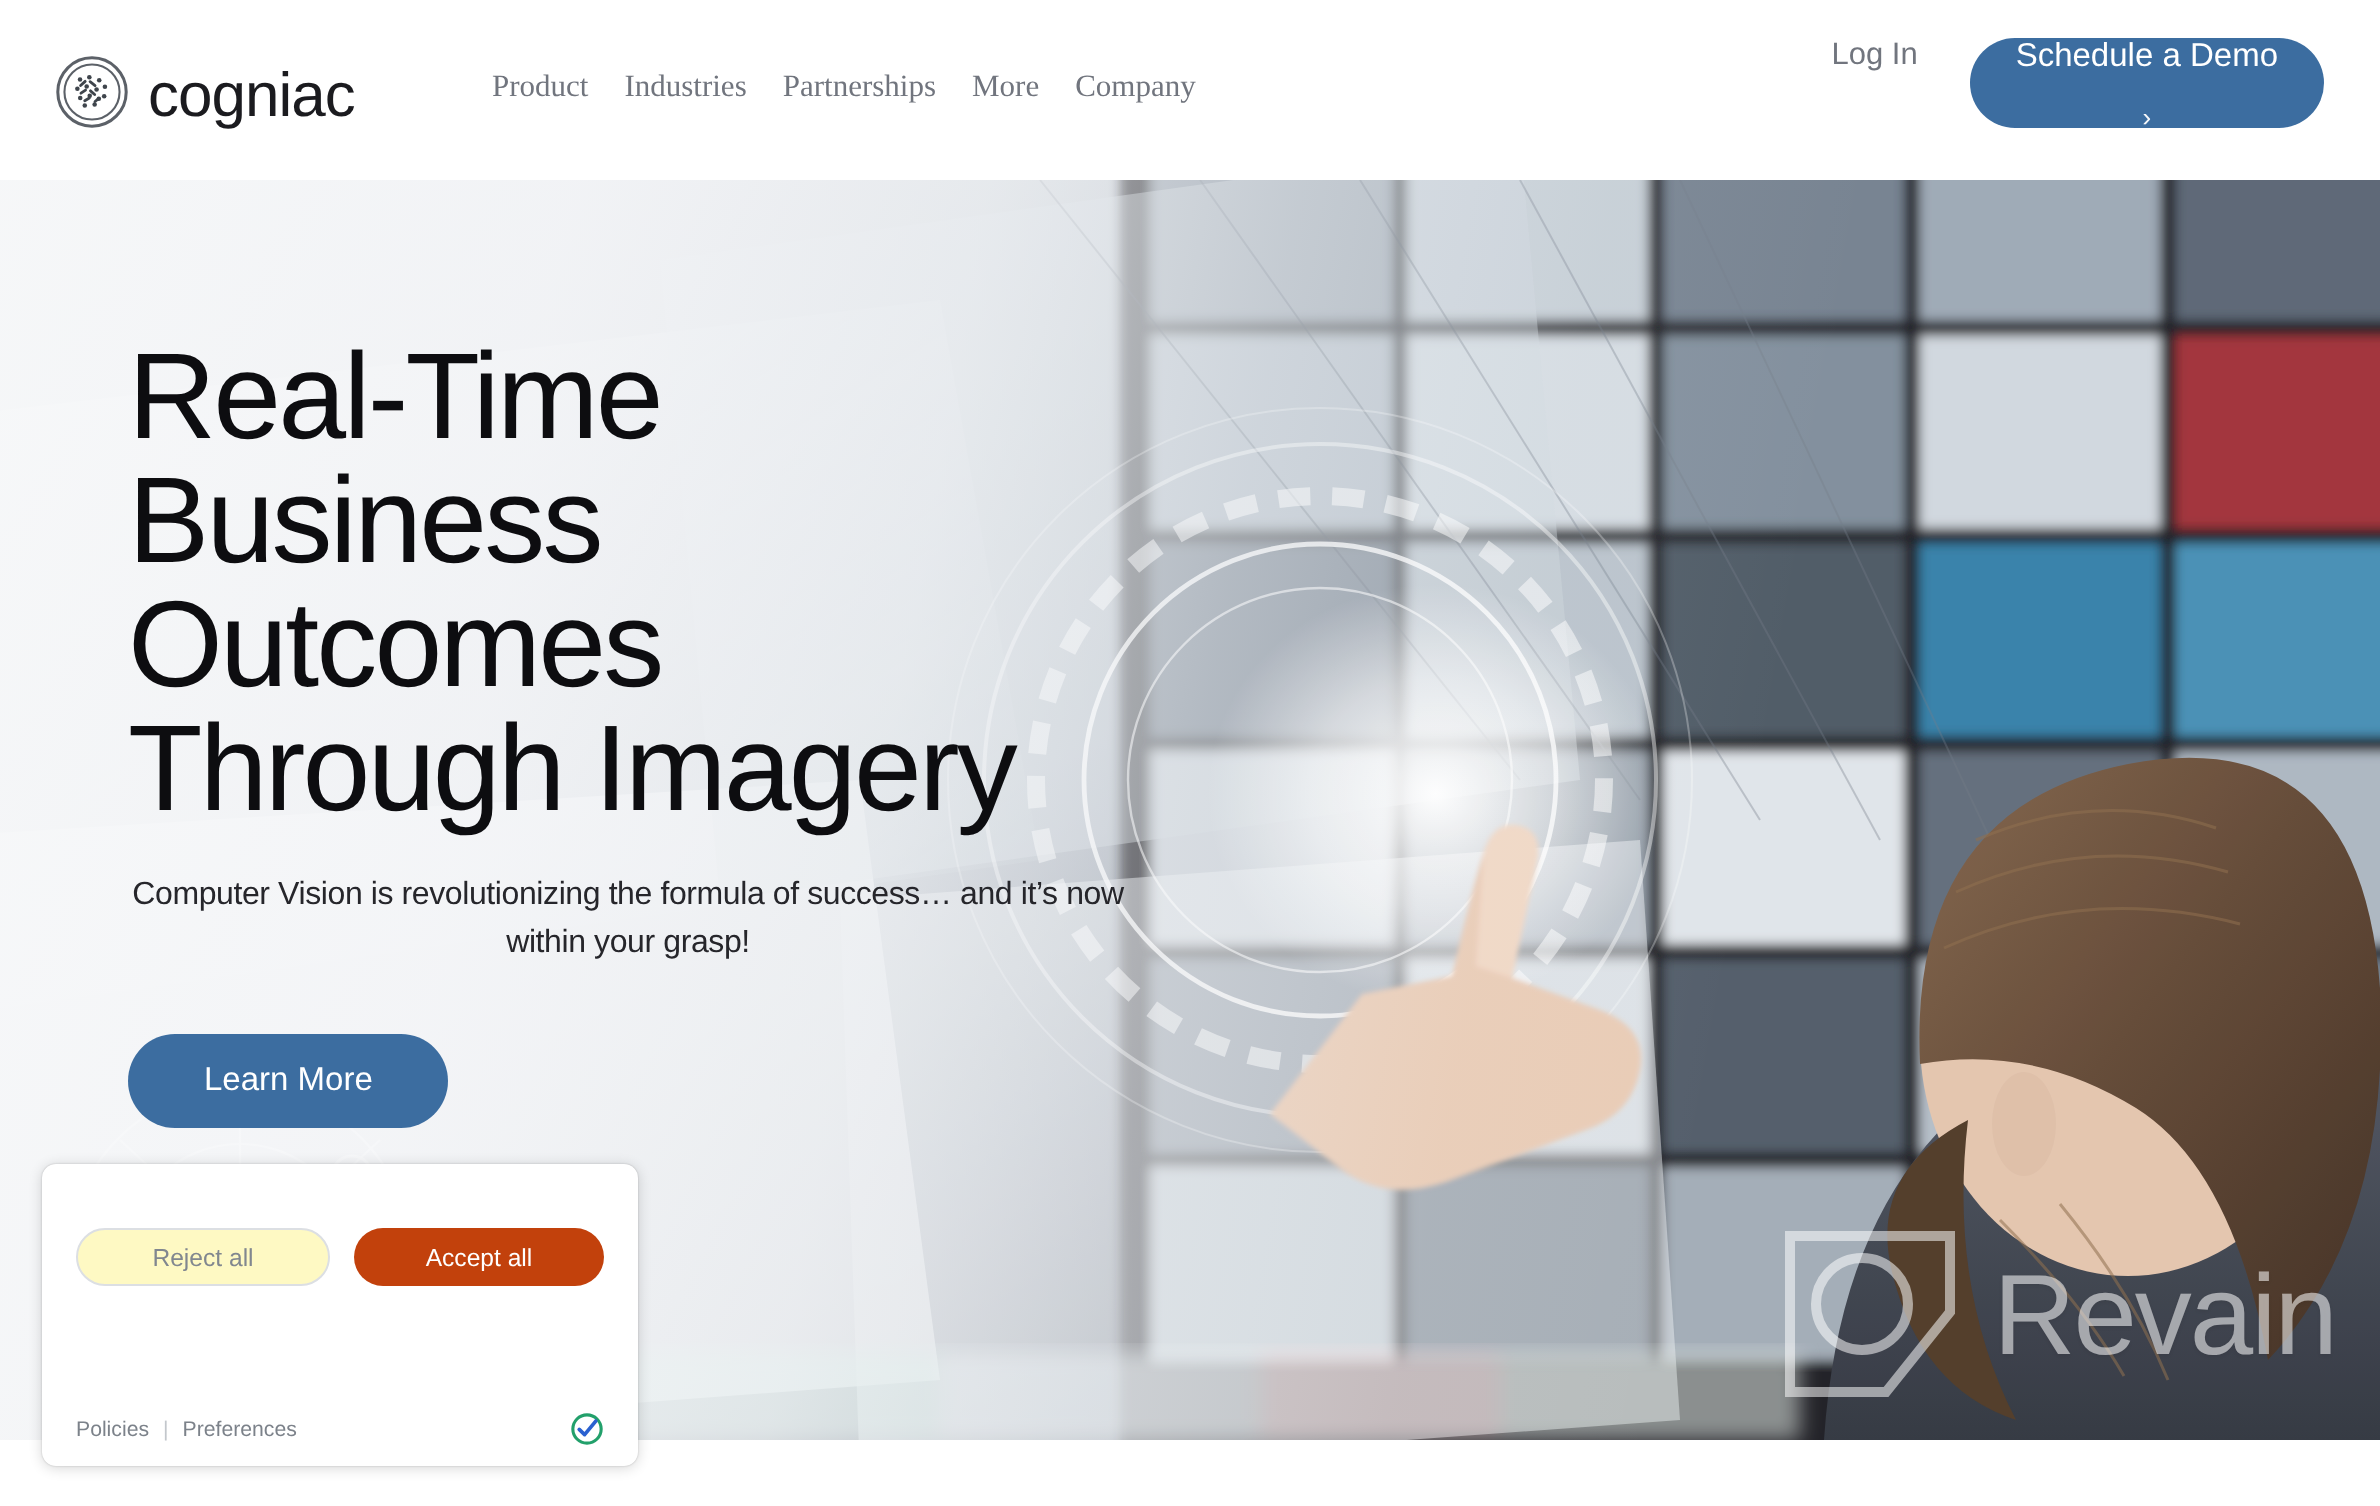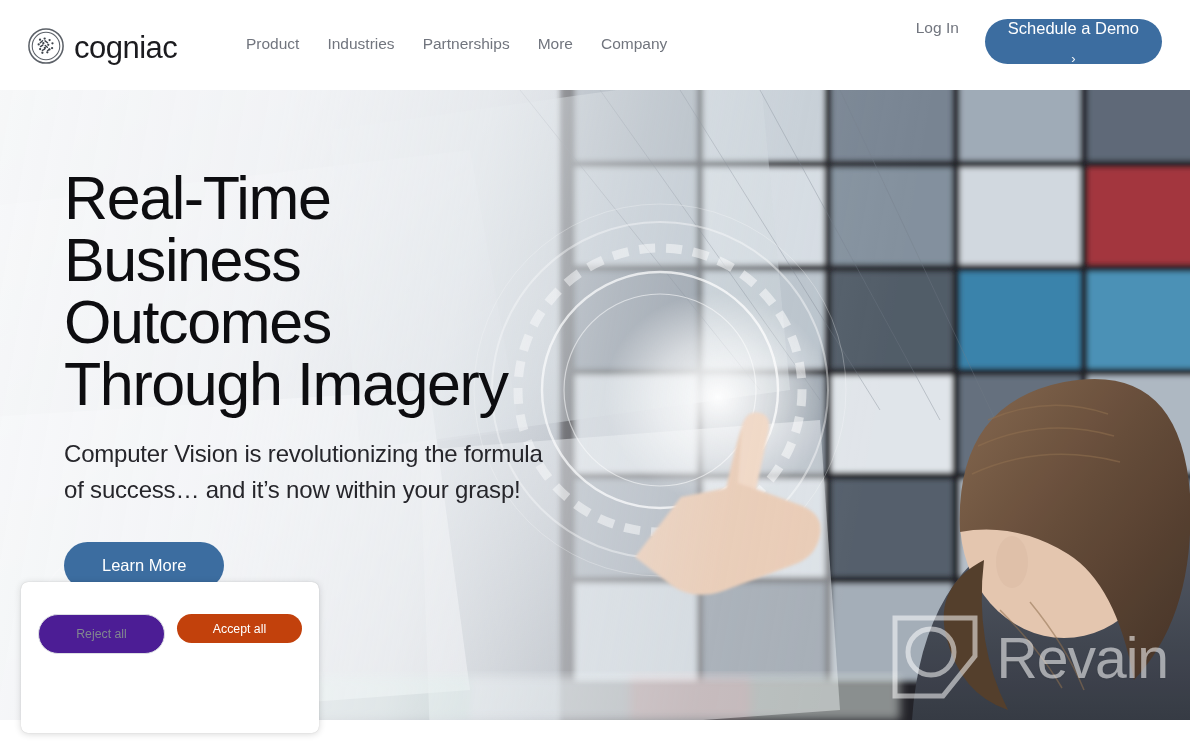--- a/index.html
+++ b/index.html
@@ -55,21 +55,22 @@
     position: relative;
     top: 1px;
   }
 
   .nav {
     position: absolute;
     left: 246px;
     top: 36px;
     display: flex;
     align-items: center;
-    gap: 28px;
+    gap: 18px;
+    font-family: Liberation Serif, serif;
   }
   .nav a {
     font-size: 15.5px;
     color: #71757e;
     text-decoration: none;
     line-height: 1;
     white-space: nowrap;
   }
 
   .header-right {
@@ -150,26 +151,27 @@
   }
   .hero-title {
     font-size: 61px;
     line-height: 1.015;
     letter-spacing: -1.4px;
     color: #0d0d10;
     font-weight: 400;
     margin-bottom: 20px;
   }
   .hero-sub {
-    font-size: 24px;
+    font-size: 16px;
     line-height: 1.52;
     color: #26262b;
     letter-spacing: -0.2px;
     max-width: 500px;
     margin-bottom: 33px;
+    text-align: center;
   }
   .learn-btn {
     display: inline-flex;
     align-items: center;
     justify-content: center;
     background: #3c6da0;
     color: #ffffff;
     border: none;
     border-radius: 999px;
     height: 47px;
@@ -221,24 +223,24 @@
     color: #646b73;
     letter-spacing: .05px;
   }
   .cookie-actions {
     display: flex;
     gap: 12px;
     margin-top: 16px;
   }
   .btn-reject {
     flex: 1 1 0;
-    height: 40px;
+    height: 29px;
     border-radius: 999px;
     border: 1px solid #dcdfe3;
-    background: #4c1d95;
+    background: #fef9c3;
     color: #81878f;
     font-size: 12.3px;
     font-family: "Liberation Sans", sans-serif;
     cursor: pointer;
   }
   .btn-accept {
     flex: 1 1 0;
     height: 29px;
     border-radius: 999px;
     border: none;
@@ -498,15 +500,26 @@
     </div>
   </section>
 
   <div class="cookie">
 
     <div class="cookie-actions">
       <button class="btn-reject">Reject all</button>
       <button class="btn-accept">Accept all</button>
     </div>
 
+    <div class="cookie-foot">
+      <div class="cookie-links">
+        <a href="#">Policies</a>
+        <span class="sep">|</span>
+        <a href="#">Preferences</a>
+      </div>
+      <svg class="uc-badge" viewBox="0 0 24 24">
+        <circle cx="12" cy="12" r="10" fill="none" stroke="#22a06b" stroke-width="2.2"></circle>
+        <path d="M6.5 12.3 L10.3 16 L18.2 6.4" fill="none" stroke="#2a61d0" stroke-width="2.6" stroke-linecap="round" stroke-linejoin="round"></path>
+      </svg>
+    </div>
   </div>
 
 </div>
 
 </body></html>

